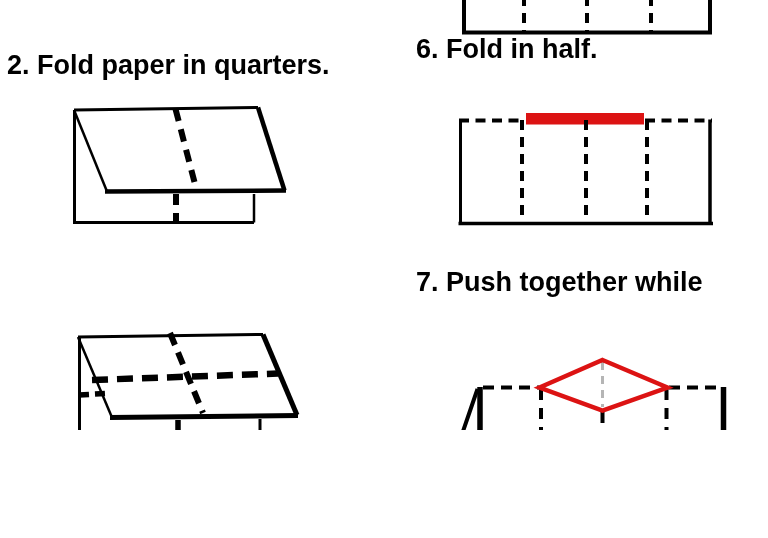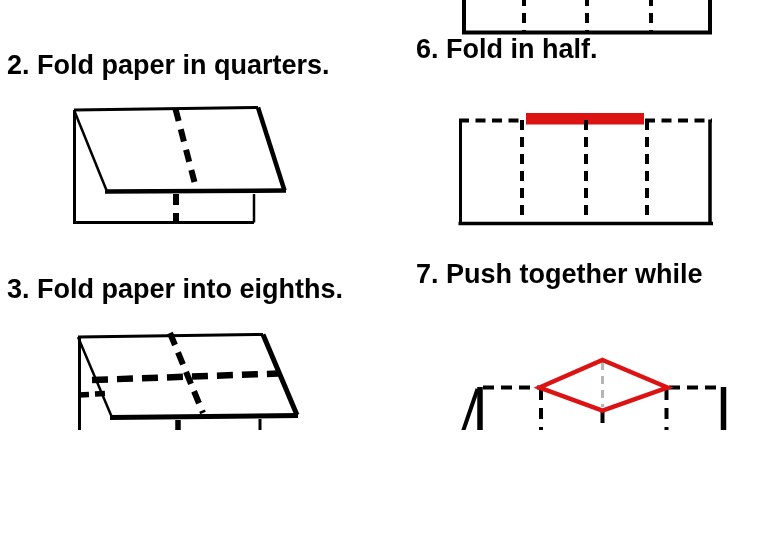--- a/index.html
+++ b/index.html
@@ -25,23 +25,22 @@
 </style>
 </head>
 <body>
 
 <div id="sheet">
 
   <div class="step-title" style="left:7px; top:52px;">2. Fold paper in quarters.</div>
 
   <div class="step-title" style="left:416px; top:36px;">6. Fold in half.</div>
 
-  <div class="step-title" style="left:7px; top:276px;">3. Fold paper into eighths.</div>
 
-  <div class="step-title two-line" style="left:416px; top:256px;">
+  <div class="step-title two-line" style="left:416px; top:264px;">
     <div>7. Push together while</div>
   </div>
 
   <div class="step-title" style="left:416px; top:519px;">8. Press at the fold to make a book.</div>
 
   <svg width="768" height="538" viewBox="0 0 768 538">
 
     <g>
       <line class="solid" x1="464" y1="-4" x2="464" y2="33" stroke-width="4"></line>
       <line class="solid" x1="710" y1="-4" x2="710" y2="34" stroke-width="4"></line>

